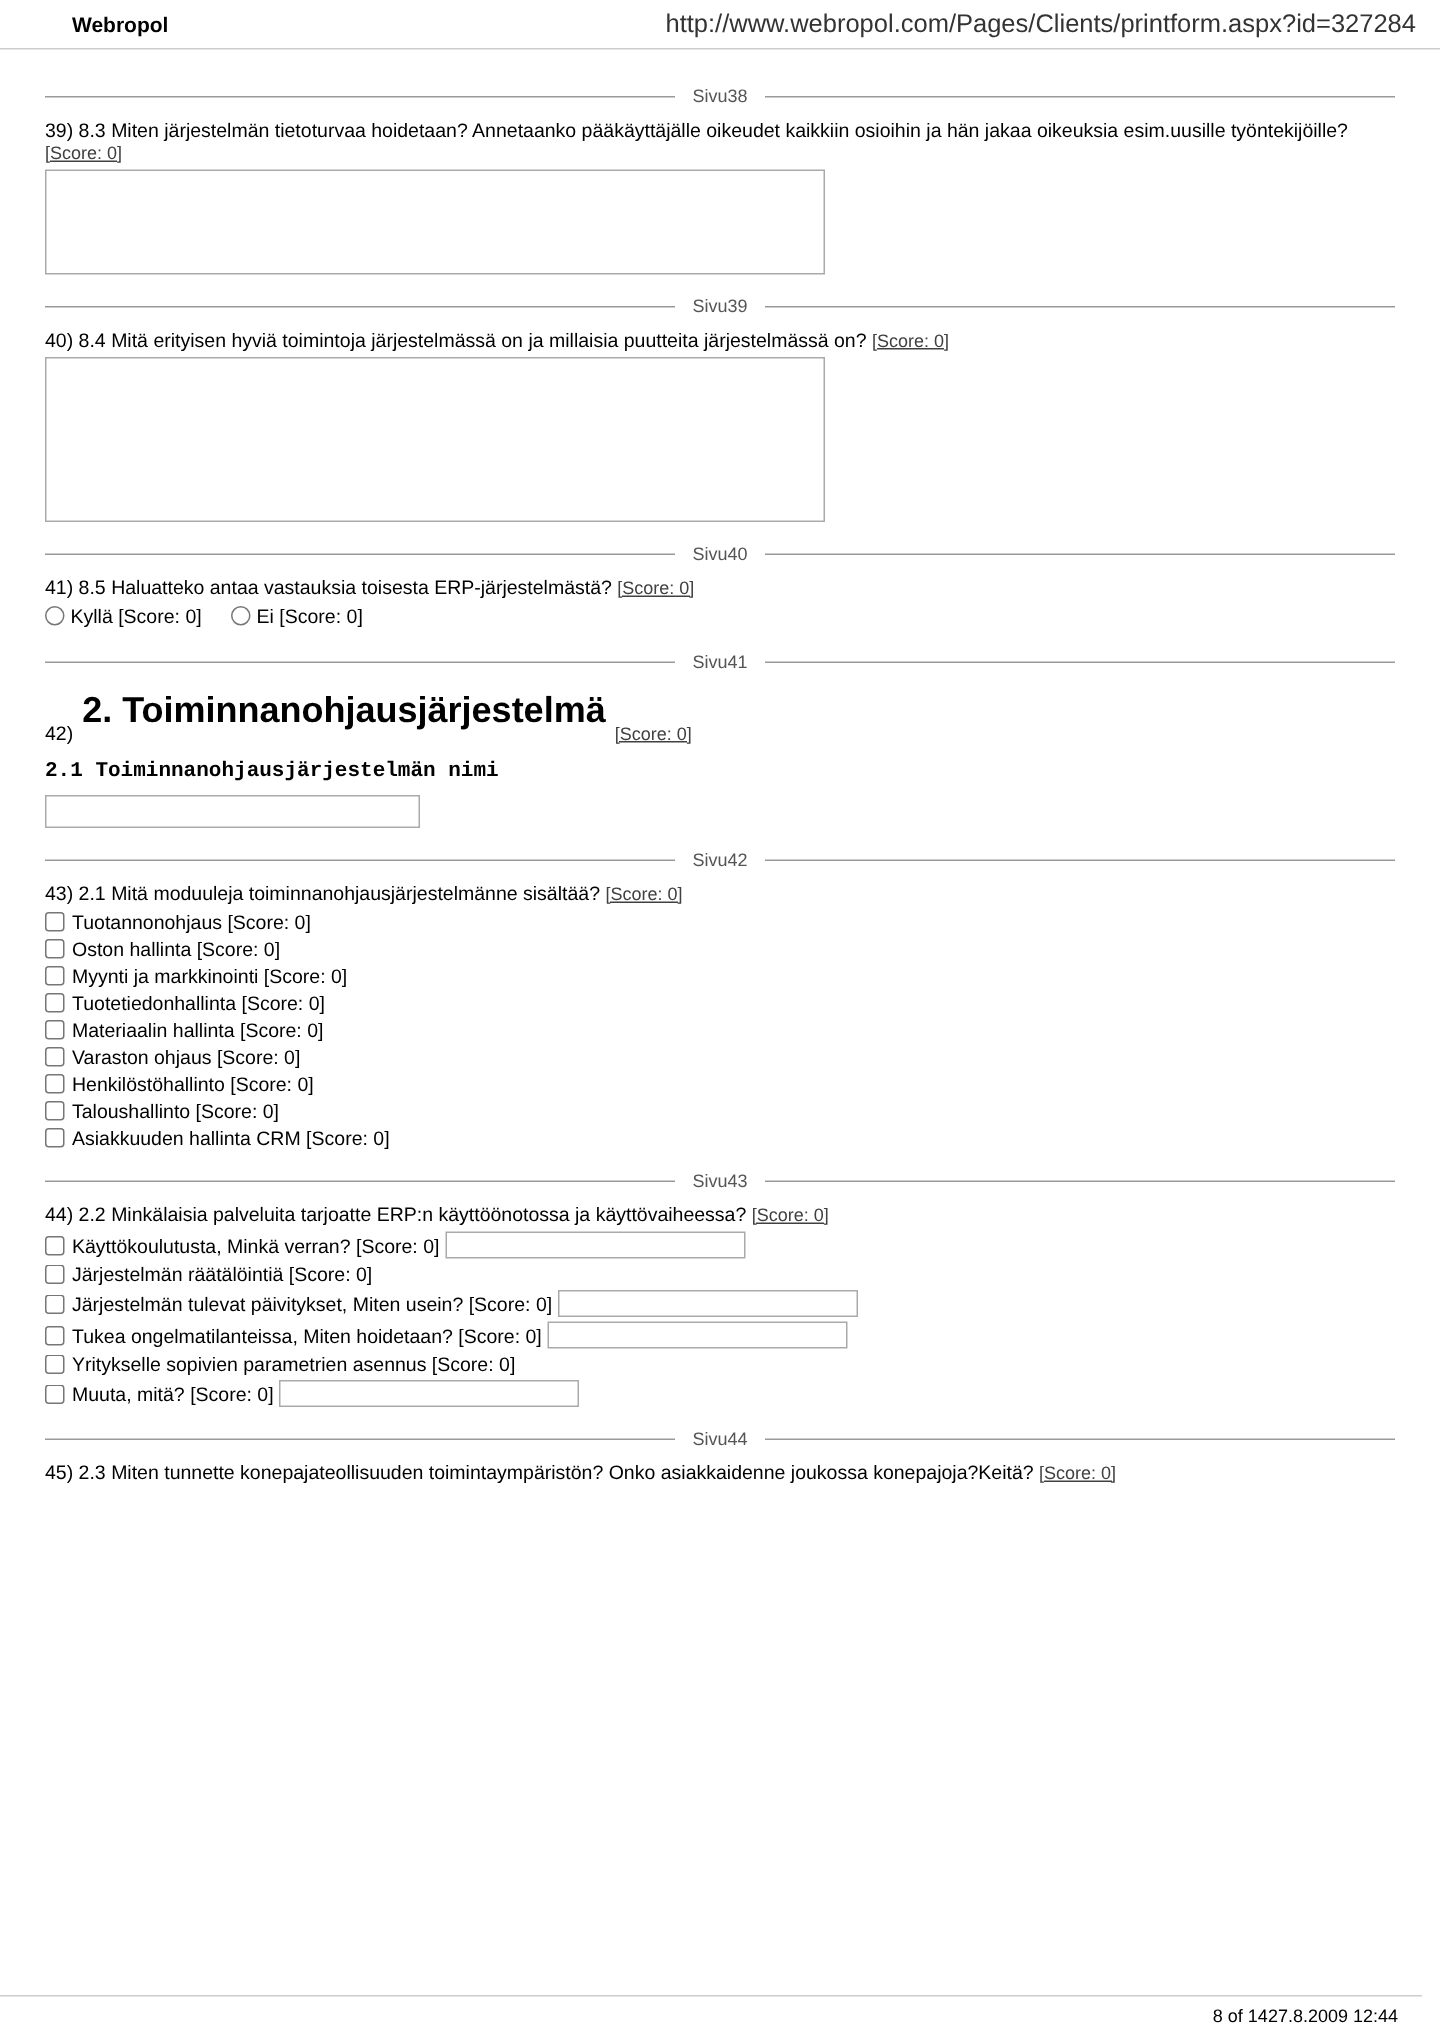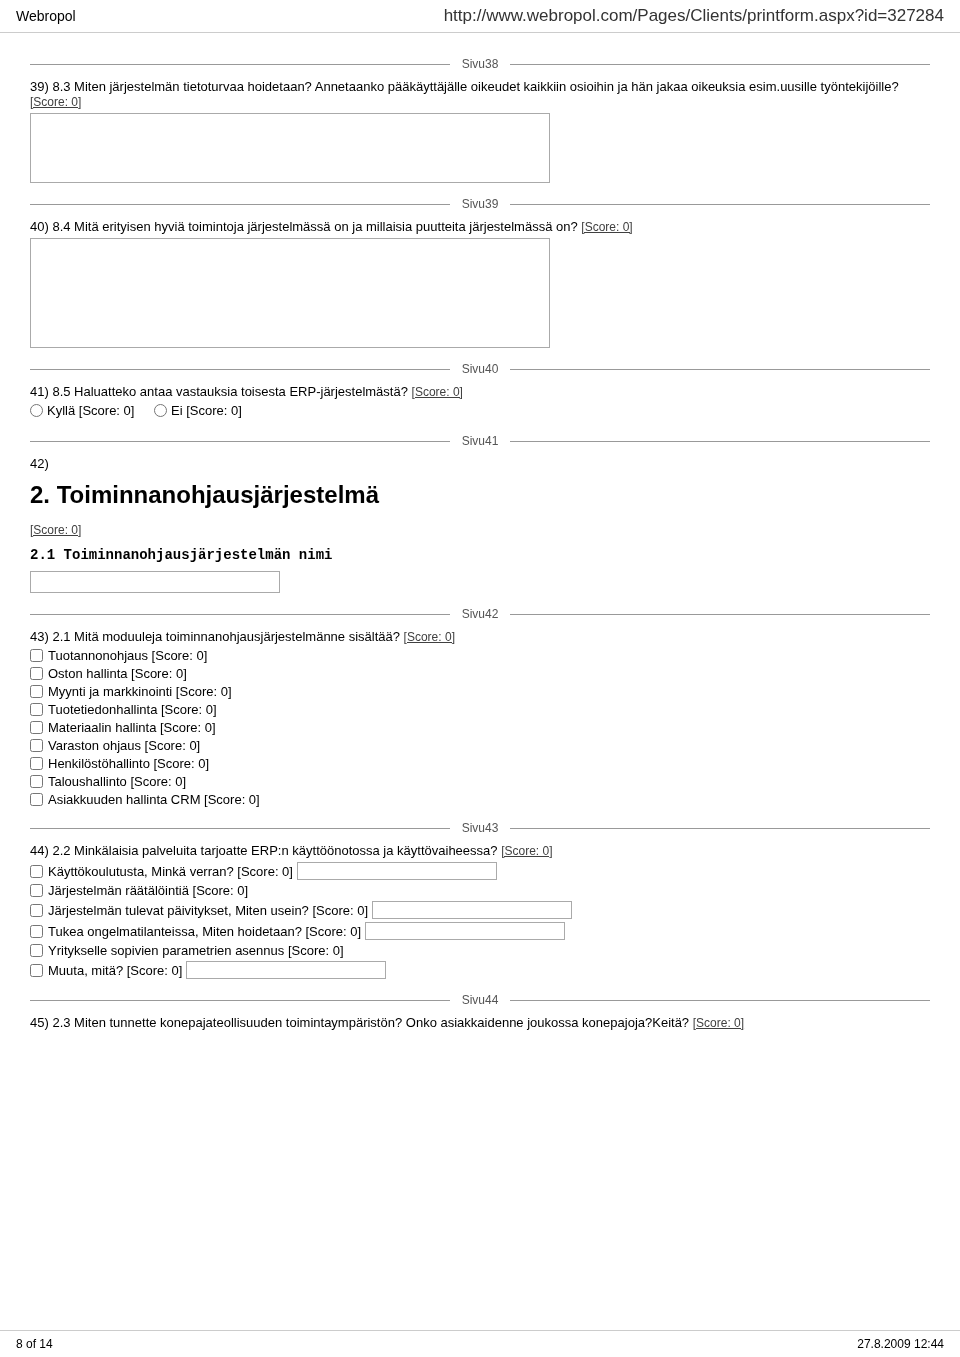--- a/index.html
+++ b/index.html
@@ -12,22 +12,23 @@
     }
     .page-header {
       display: flex;
       justify-content: space-between;
       align-items: center;
       padding: 6px 16px;
       border-bottom: 1px solid #ccc;
       font-size: 12px;
     }
     .page-header .app-name {
-      font-weight: normal;
+      font-weight: bold;
       font-size: 14px;
+      margin-left: 32px;
     }
     .page-header .url {
       font-size: 17px;
       color: #333;
     }
     .content {
       padding: 10px 30px 20px 30px;
     }
     .section-divider {
       display: flex;
@@ -111,29 +112,29 @@
       font-weight: bold;
       margin: 4px 0 8px 0;
     }
     .section-heading {
       font-size: 14px;
       font-weight: bold;
       margin-bottom: 8px;
     }
     .page-footer {
       display: flex;
-      justify-content: space-between;
+      justify-content: flex-end;
       align-items: center;
       padding: 6px 16px;
       border-top: 1px solid #ccc;
       font-size: 12px;
       position: fixed;
       bottom: 0;
       left: 0;
-      right: 0;
+      right: 12px;
       background: #fff;
     }
   </style>
 </head>
 <body>
 
 <div class="page-header">
   <span class="app-name">Webropol</span>
   <span class="url">http://www.webropol.com/Pages/Clients/printform.aspx?id=327284</span>
 </div>
@@ -188,21 +189,21 @@
     </div>
   </div>
 
   <div class="section-divider">
     <div class="divider-line"></div>
     <span class="page-label">Sivu41</span>
     <div class="divider-line"></div>
   </div>
 
   <div class="question-block">
-    <div style="display:flex; align-items:flex-start; gap:6px;flex-direction:column;">
+    <div style="display:flex; align-items:flex-end; gap:6px;">
       <span style="font-size:13px;">42)</span>
       <span class="big-heading">2. Toiminnanohjausjärjestelmä</span>
       <span class="score-badge">[Score: 0]</span>
     </div>
     <div class="section-heading" style="margin-top:10px;font-family:Liberation Mono, monospace;">2.1 Toiminnanohjausjärjestelmän nimi</div>
     <div class="text-input-box"></div>
   </div>
 
   <div class="section-divider">
     <div class="divider-line"></div>

